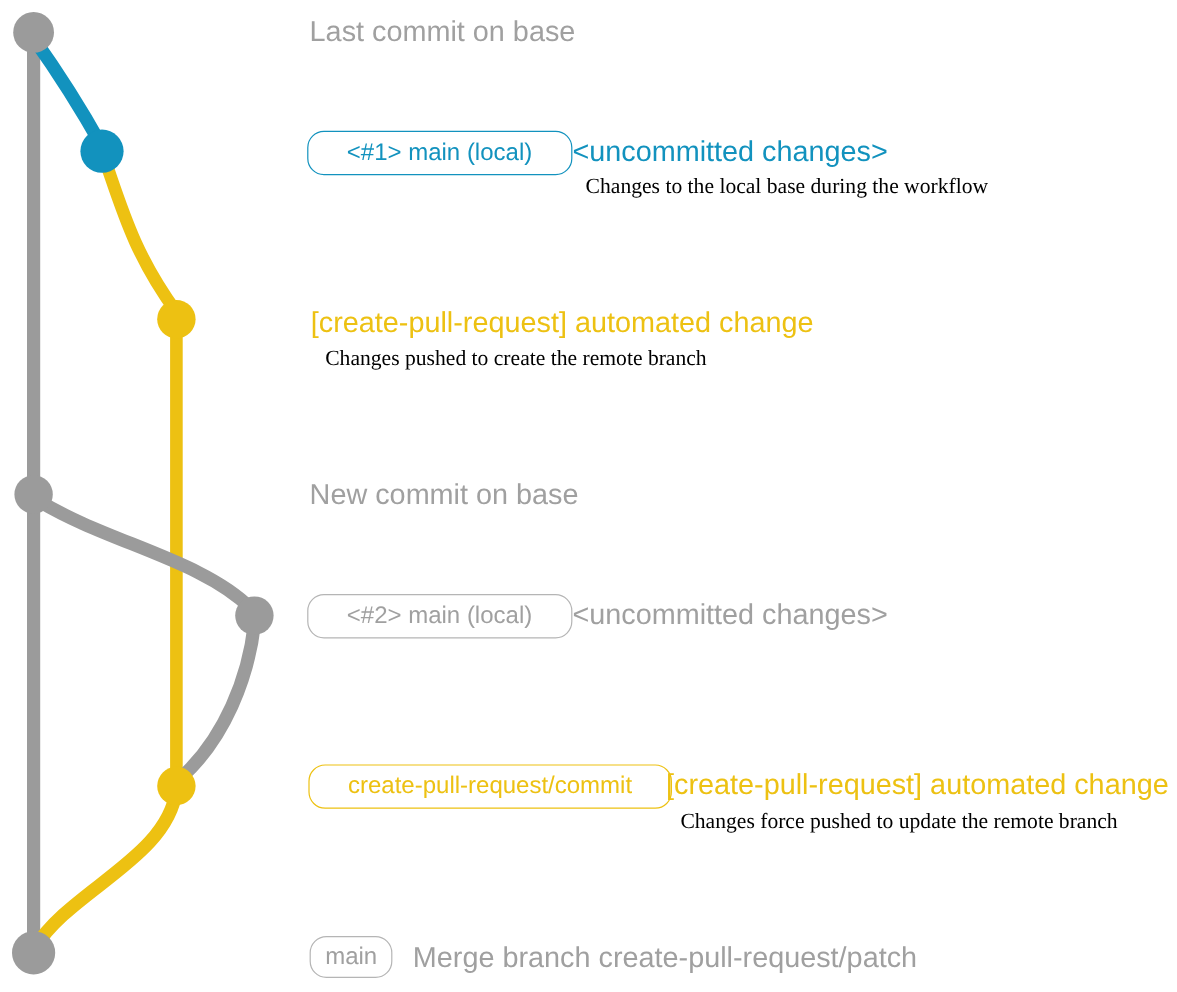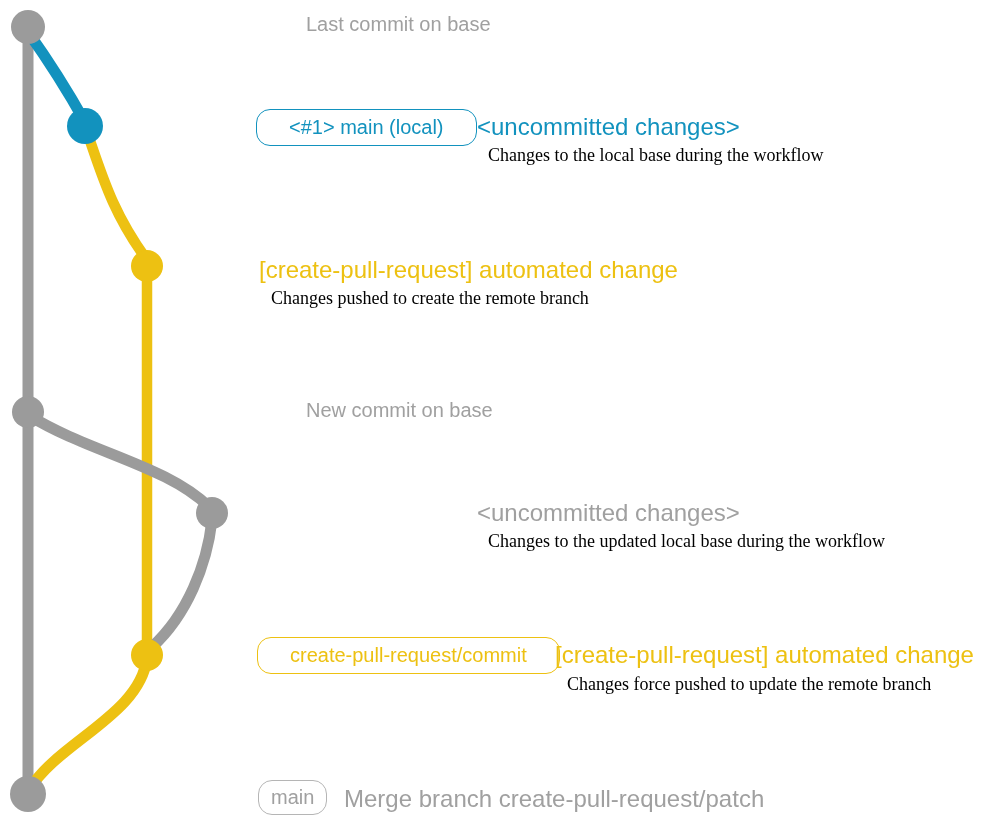--- a/index.html
+++ b/index.html
@@ -15,24 +15,23 @@
   .stage{
     position:relative;
     width:981px;height:827px;
     background:var(--bg);
     overflow:hidden;
     font-family:"Liberation Sans",sans-serif;
   }
   .graph-svg{position:absolute;left:0;top:0;}
   .note{
     position:absolute;
-    font-size:20px;
+    font-size:24px;
     color:var(--gray_text);
     white-space:nowrap;
-    margin-left:48px;
   }
   .badge{
     position:absolute;
     display:inline-block;
     border:1.5px solid;
     border-radius:14px;
     padding:6px 32px;
     font-size:20px;
     line-height:23px;
     background:var(--bg);
@@ -95,22 +94,22 @@
 
   <div class="badge blue" style="left:256px;top:109px;">&lt;#1&gt; main (local)</div>
   <div class="title blue" style="left:477px;top:113px;">&lt;uncommitted changes&gt;</div>
   <div class="caption" style="left:488px;top:145px;">Changes to the local base during the workflow</div>
 
   <div class="title yellow" style="left:259px;top:256px;">[create-pull-request] automated change</div>
   <div class="caption" style="left:271px;top:288px;">Changes pushed to create the remote branch</div>
 
   <div class="note" style="left:258px;top:399px;">New commit on base</div>
 
+  <div class="badge gray" style="left:256px;top:495px;">&lt;#2&gt; main (local)</div>
   <div class="title gray" style="left:477px;top:499px;">&lt;uncommitted changes&gt;</div>
-  <div class="caption" style="left:488px;top:531px;">Changes to the updated local base during the workflow</div>
 
   <div class="badge yellow" style="left:257px;top:637px;">create-pull-request/commit</div>
   <div class="title yellow" style="left:555px;top:641px;">[create-pull-request] automated change</div>
   <div class="caption" style="left:567px;top:674px;">Changes force pushed to update the remote branch</div>
 
   <div class="badge gray" style="left:258px;top:780px;padding:5px 12px;">main</div>
   <div class="title gray" style="left:344px;top:785px;">Merge branch create-pull-request/patch</div>
 
 </div>
 

